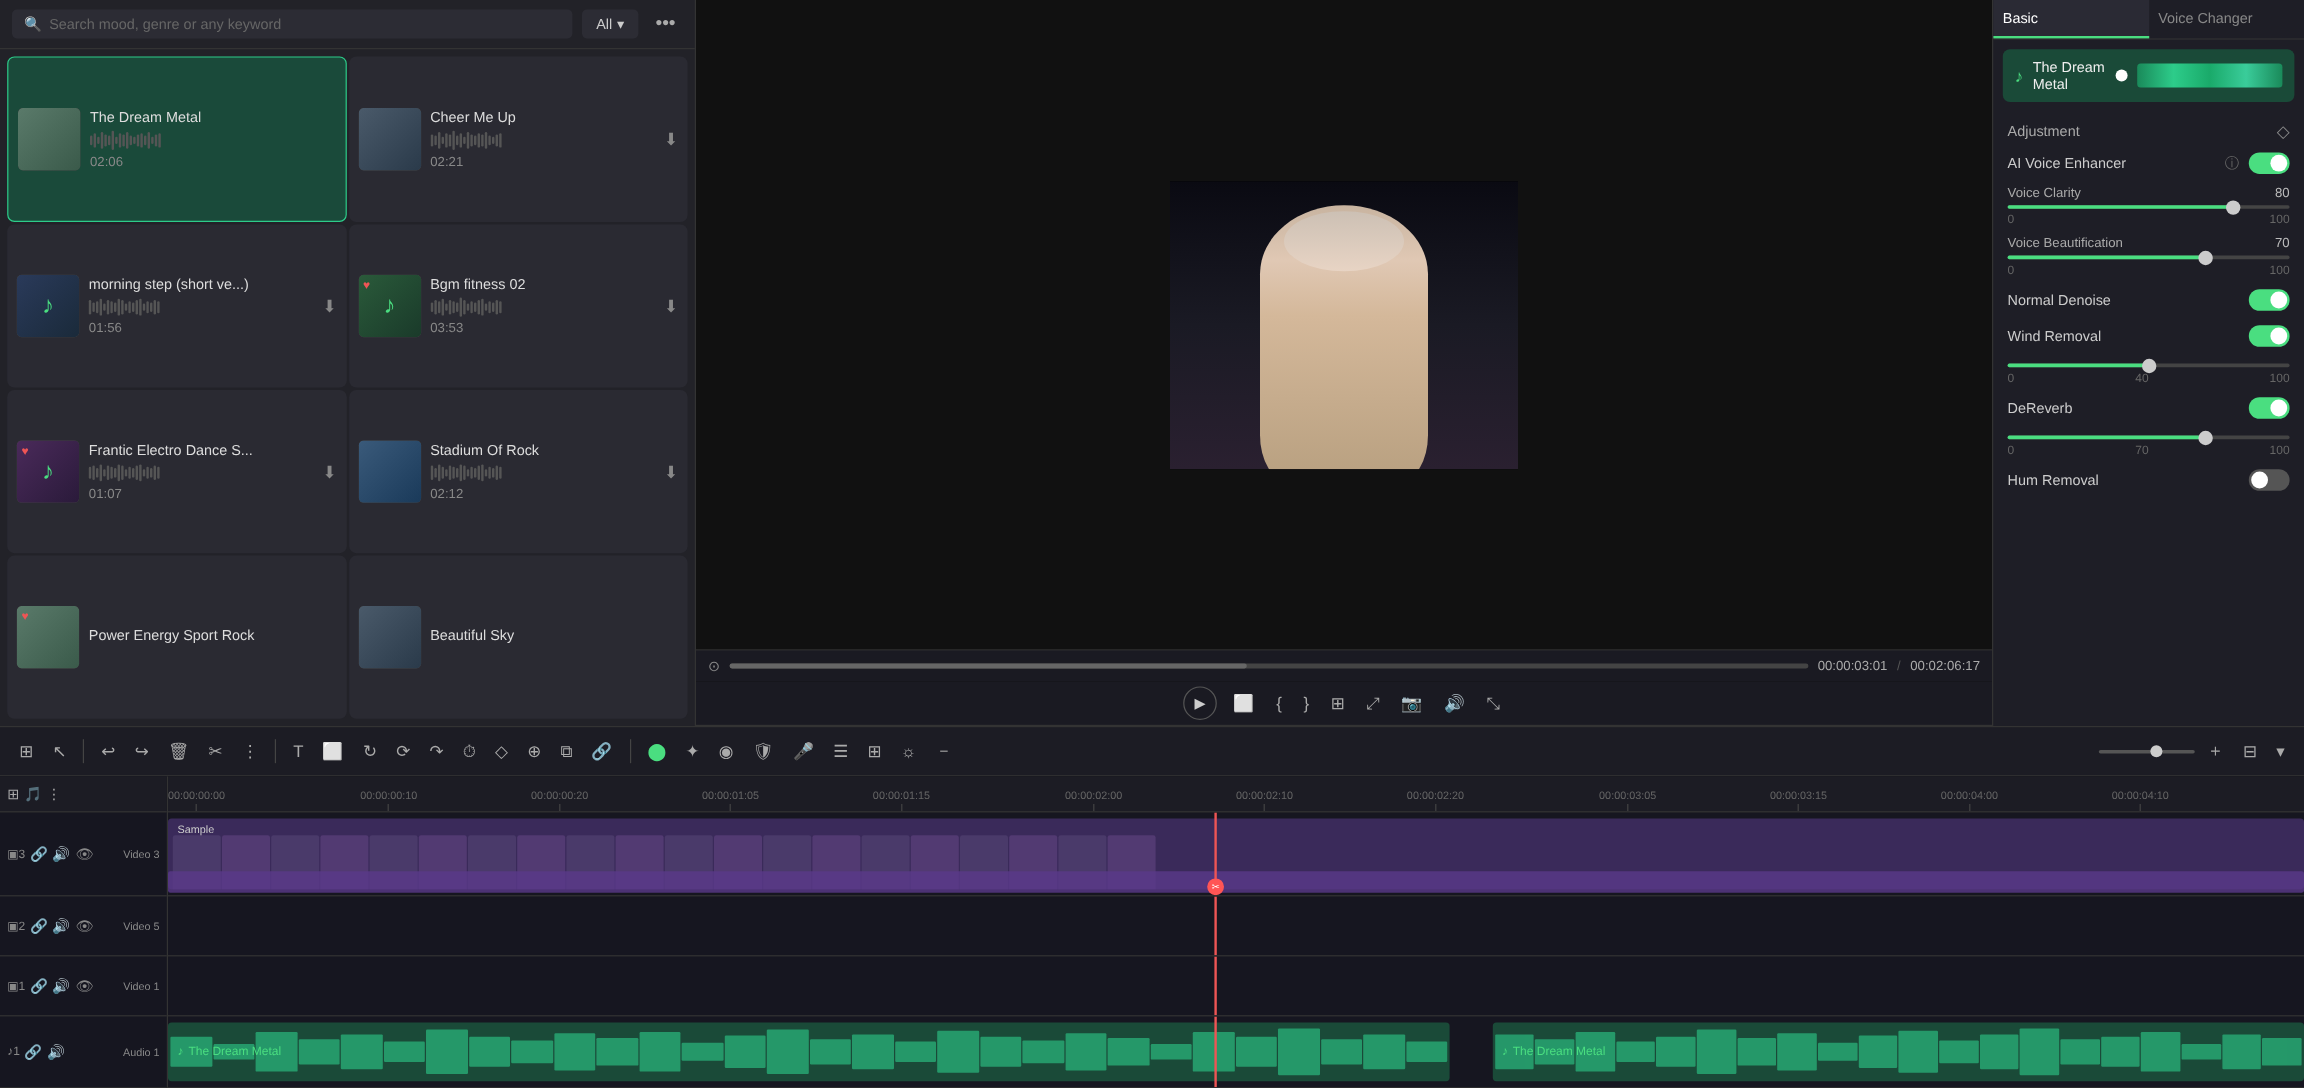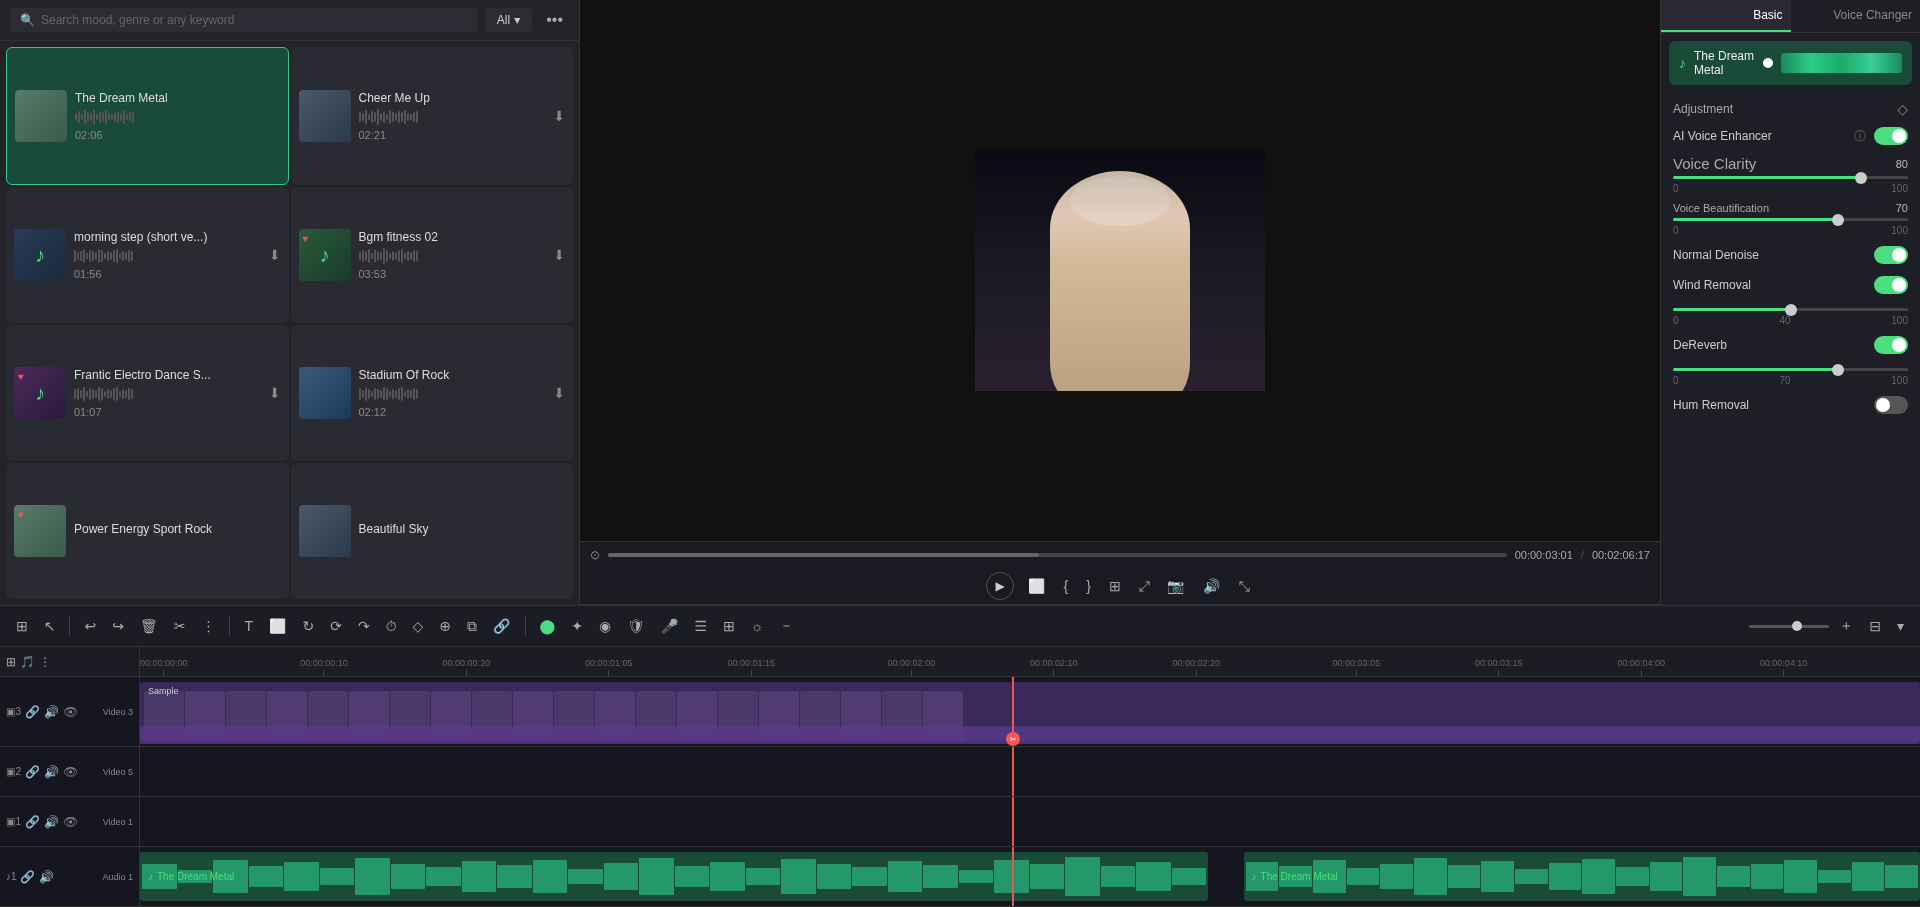--- a/index.html
+++ b/index.html
@@ -262,21 +262,21 @@
       flex-shrink: 0;
       overflow-y: auto;
     }
     .right-tabs {
       display: flex;
       border-bottom: 1px solid #333;
     }
     .right-tab {
       flex: 1;
       padding: 8px;
-      text-align: right;
+      text-align: left;
       cursor: pointer;
       font-size: 12px;
       color: #888;
     }
     .right-tab.active {
       color: #fff;
       background: #2a2a34;
       border-bottom: 2px solid #4ade80;
     }
     .active-track {
@@ -525,21 +525,21 @@
       border-bottom: 1px solid #333;
       position: relative;
       overflow: hidden;
     }
     .video-track-row { height: 70px; }
     .video-track-bg {
       position: absolute;
       top: 5px; bottom: 5px; left: 0; right: 0;
       background: #3a2a5a;
       display: flex;
-      align-items: flex-end;
+      align-items: flex-start;
       gap: 2px;
       overflow: hidden;
       border-radius: 3px;
       padding: 0 4px;
     }
     .video-thumb-mini {
       width: 40px; height: 50px;
       background: #5a4a7a;
       border-radius: 2px;
       flex-shrink: 0;
@@ -902,21 +902,21 @@
     </div>
 
     <div class="toggle-row">
       <span class="toggle-label">AI Voice Enhancer</span>
       <span class="toggle-info">ⓘ</span>
       <div class="toggle on"></div>
     </div>
 
     <div class="slider-row">
       <div style="display:flex;justify-content:space-between;align-items:center;margin-bottom:2px;">
-        <span style="font-size:15px;color:#aaa;text-align:center;">Voice Clarity</span>
+        <span style="font-size:11px;color:#aaa;text-align:center;">Voice Clarity</span>
         <span style="font-size:11px;color:#bbb;">80</span>
       </div>
       <div class="slider-track">
         <div class="slider-fill" style="width:80%"></div>
         <div class="slider-thumb" style="left:80%"></div>
       </div>
       <div class="slider-labels">
         <span>0</span>
         <span>100</span>
       </div>

